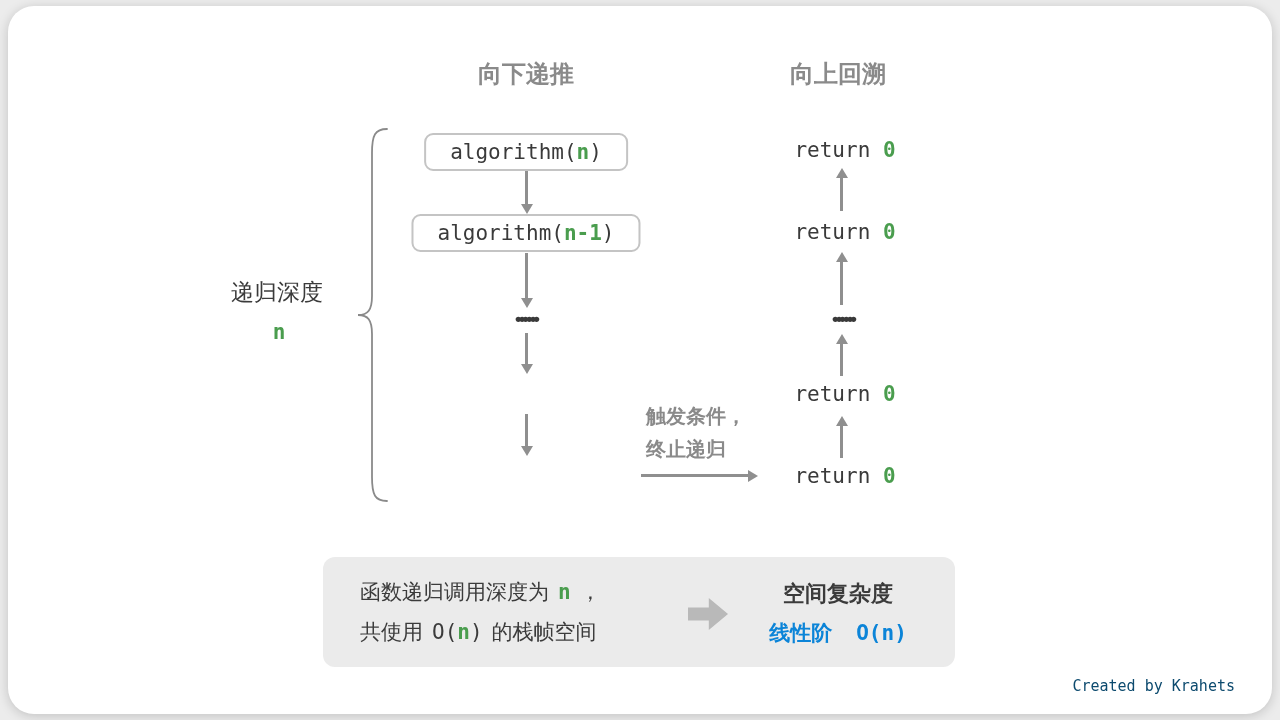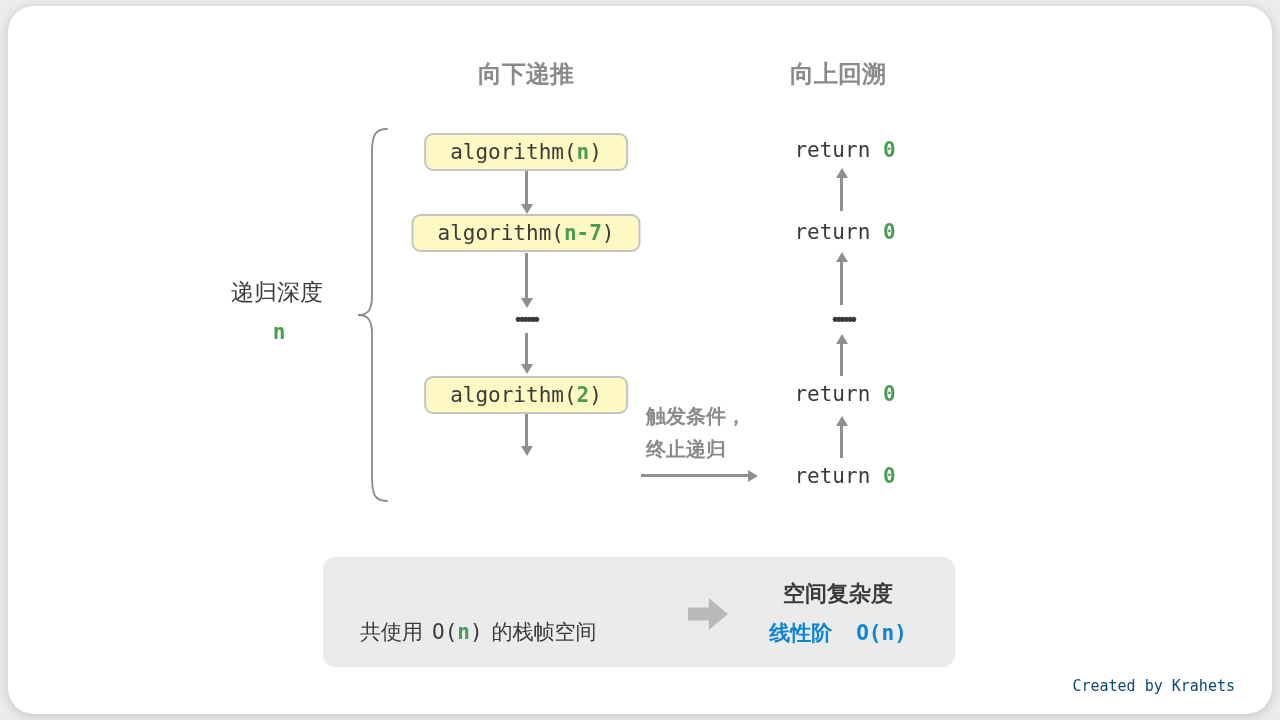--- a/index.html
+++ b/index.html
@@ -20,21 +20,21 @@
   .green{color:#4a9d4e;font-weight:bold;}
   .cx{transform:translateX(-50%);}
 
   .col-header{
     position:absolute;font-size:24px;font-weight:bold;color:#8a8a8a;
     white-space:nowrap;
   }
 
   .call-box{
     position:absolute;
-    background:#fef9c3;border:2px solid #c4c4c4;border-radius:9px;
+    background:#ffffff;border:2px solid #c4c4c4;border-radius:9px;
     font-family:"DejaVu Sans Mono", monospace;font-size:21px;color:#3a3a3a;
     padding:4px 24px;white-space:nowrap;line-height:26px;
   }
 
   .ret{
     position:absolute;font-family:"DejaVu Sans Mono", monospace;
     font-size:21px;color:#3a3a3a;white-space:nowrap;line-height:26px;
   }
 
   .dots{
@@ -109,30 +109,27 @@
   <svg class="brace" width="38" height="378" viewBox="0 0 38 378">
     <path d="M 33 3 C 21 3 18 9 18 27 L 18 170 C 18 184 14 189 4 189 C 14 189 18 194 18 208 L 18 351 C 18 369 21 375 33 375" fill="none" stroke="#8a8a8a" stroke-width="1.8" stroke-linecap="round"></path>
   </svg>
 
   <div class="call-box cx" style="left:526px;top:133px;">
     <span>algorithm(</span><span class="green">n</span><span>)</span>
   </div>
   <div class="arrow-v down" style="left:525px;top:171px;height:33px;"></div>
 
   <div class="call-box cx" style="left:526px;top:214px;">
-    <span>algorithm(</span><span class="green">n-7</span><span>)</span>
+    <span>algorithm(</span><span class="green">n-1</span><span>)</span>
   </div>
   <div class="arrow-v down" style="left:525px;top:253px;height:45px;"></div>
 
   <div class="dots cx" style="left:526px;top:311px;">••••••</div>
   <div class="arrow-v down" style="left:525px;top:333px;height:31px;"></div>
 
-  <div class="call-box cx" style="left:526px;top:376px;">
-    <span>algorithm(</span><span class="green">2</span><span>)</span>
-  </div>
   <div class="arrow-v down" style="left:525px;top:414px;height:32px;"></div>
 
 
   <div class="trigger" style="left:646px;top:400px;">
     <div>触发条件，</div>
     <div>终止递归</div>
   </div>
   <div class="arrow-h" style="left:641px;top:474px;width:107px;"></div>
 
   <div class="ret cx" style="left:845px;top:137px;">
@@ -151,20 +148,23 @@
   <div class="ret cx" style="left:845px;top:381px;">
     <span>return </span><span class="green">0</span>
   </div>
   <div class="arrow-v up" style="left:840px;top:426px;height:32px;"></div>
 
   <div class="ret cx" style="left:845px;top:463px;">
     <span>return </span><span class="green">0</span>
   </div>
 
   <div class="summary-box"></div>
+  <div class="sum-line" style="left:360px;top:579px;">
+    <span>函数递归调用深度为</span><span class="mono green" style="margin:0 9px;">n</span><span>，</span>
+  </div>
   <div class="sum-line" style="left:360px;top:619px;">
     <span>共使用</span><span class="mono" style="margin-left:9px;">O(</span><span class="mono green">n</span><span class="mono" style="margin-right:9px;">)</span><span>的栈帧空间</span>
   </div>
   <div class="block-arrow"></div>
   <div class="result-title cx" style="left:838px;top:579px;">空间复杂度</div>
   <div class="result-value cx" style="left:838px;top:619px;">
     <span>线性阶</span><span class="mono" style="margin-left:24px;">O(n)</span>
   </div>
 
   <div class="watermark">Created by Krahets</div>

